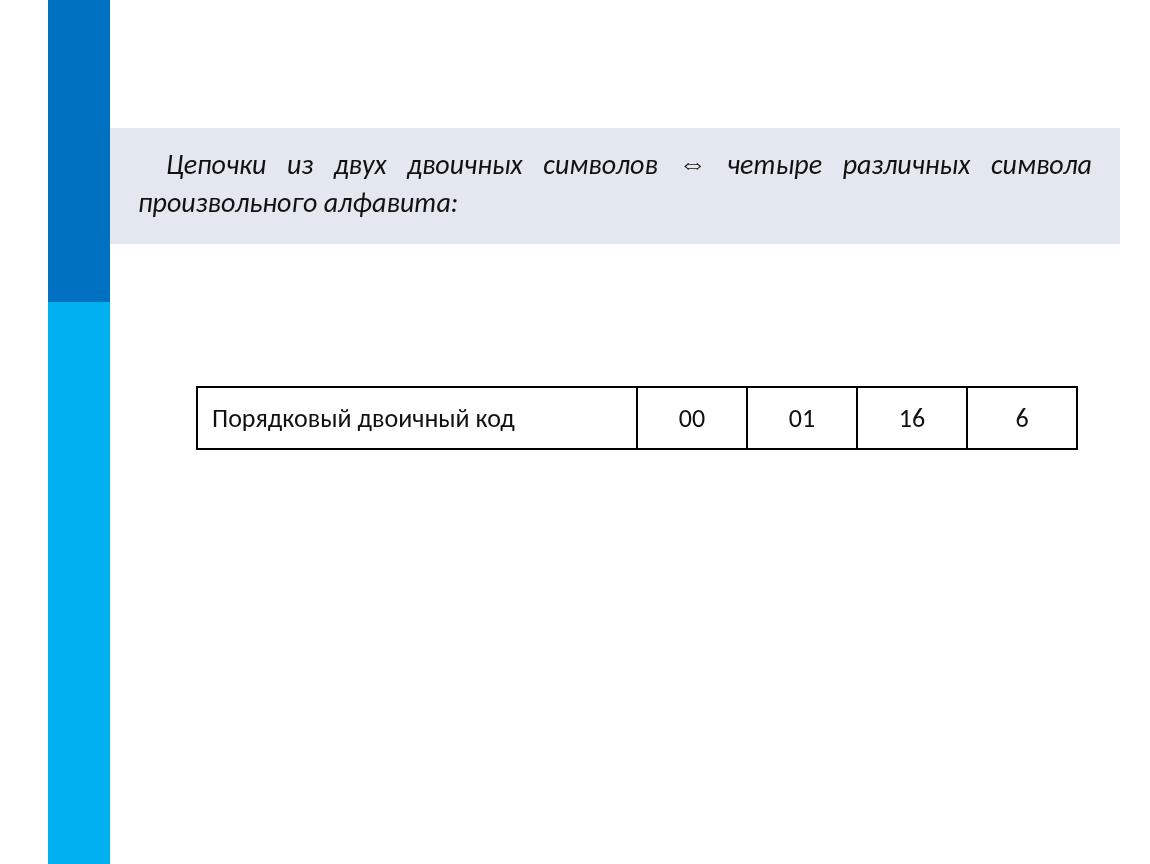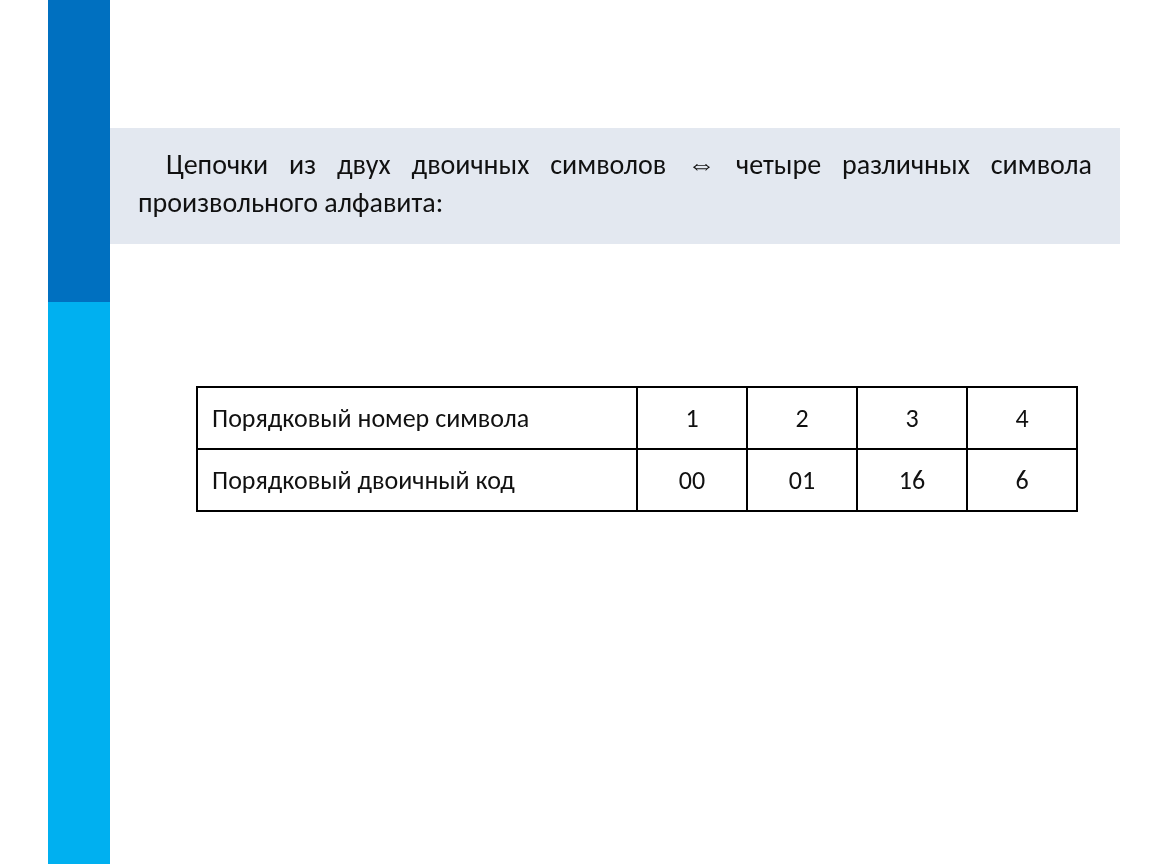--- a/index.html
+++ b/index.html
@@ -30,20 +30,21 @@
       z-index: 2;
     }
     .heading-box {
       position: absolute;
       left: 110px;
       top: 128px;
       width: 1010px;
       background: #e3e8f0;
       padding: 18px 28px 22px 28px;
       z-index: 1;
+      font-style: italic;
     }
     .heading-text {
       font-size: 28px;
       color: #111;
       line-height: 1.35;
       text-align: justify;
       text-align-last: left;
       text-indent: 28px;
     }
     .arrow {
@@ -85,27 +86,20 @@
 
 <div class="heading-box">
   <p class="heading-text">
     <span>Цепочки из двух двоичных символов </span><span class="arrow">⇔</span><span> четыре различных символа произвольного алфавита:</span>
   </p>
 </div>
 
 <div class="table-wrap">
   <table class="data">
     <tbody>
-        <tr>
-      <td class="label">Порядковый номер символа</td>
-      <td class="val">1</td>
-      <td class="val">2</td>
-      <td class="val">3</td>
-      <td class="val">4</td>
-    </tr>
     <tr>
       <td class="label">Порядковый двоичный код</td>
       <td class="val">00</td>
       <td class="val">01</td>
       <td class="val">16</td>
       <td class="val">6</td>
     </tr>
   </tbody>
     </table>
 </div>

